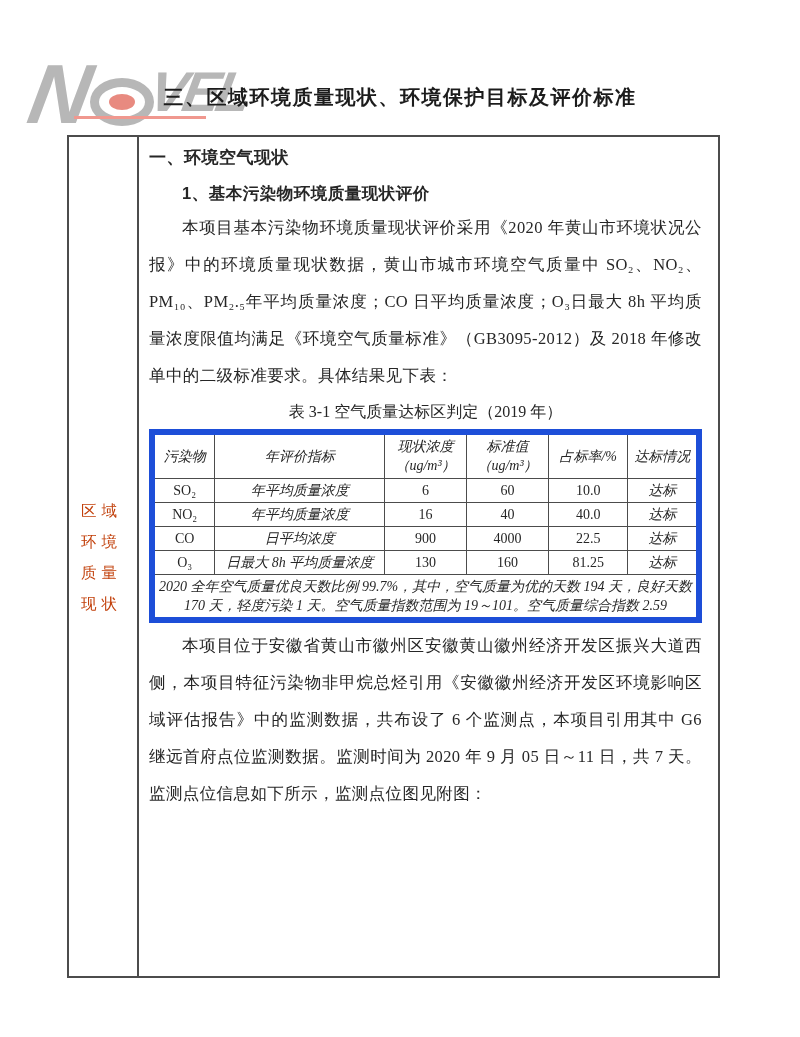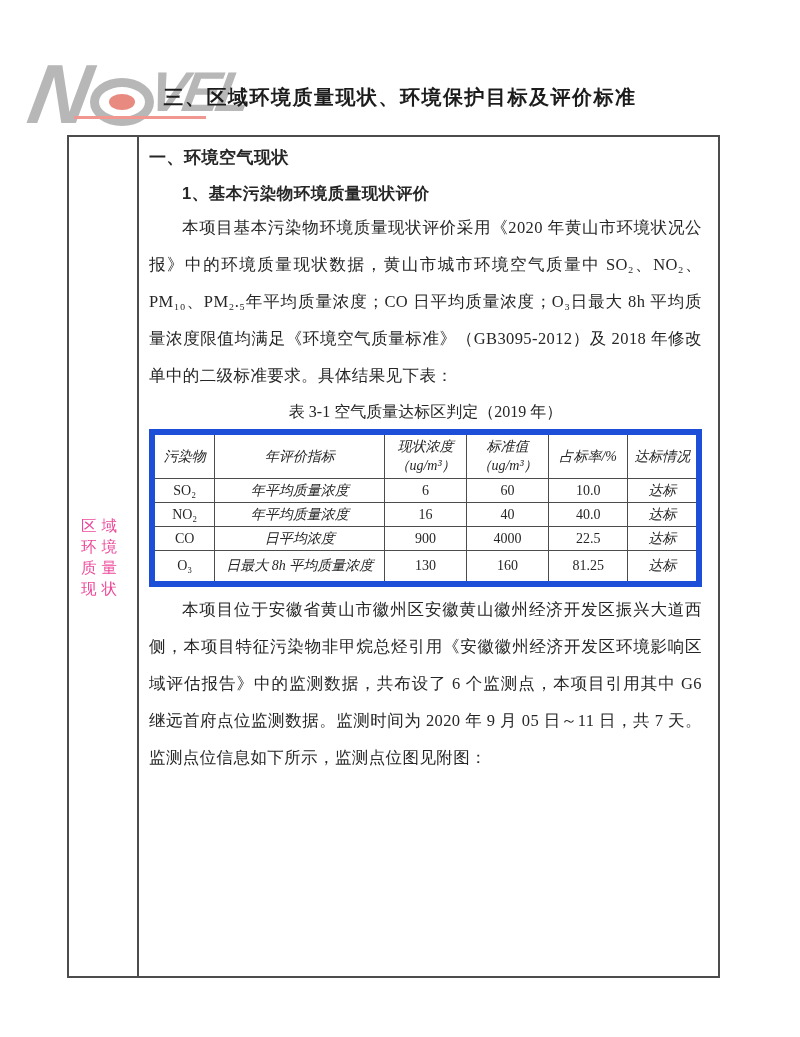--- a/index.html
+++ b/index.html
@@ -43,22 +43,22 @@
   
   .frame{
     position:absolute;left:67px;top:135px;width:653px;height:843px;
     border:2px solid #4c4c4c;display:flex;background:#fff;box-sizing:border-box;
   }
   .side{
     width:70px;border-right:2px solid #4c4c4c;flex:0 0 70px;
     display:flex;align-items:center;justify-content:center;box-sizing:border-box;
   }
   .side-label{
-    width:44px;font-size:15.5px;line-height:21px;letter-spacing:5px;
-    word-break:break-all;color:#ec4899;
+    width:44px;font-size:15.5px;line-height:31px;letter-spacing:5px;
+    word-break:break-all;color:#c2410c;
   }
   .content{flex:1;padding:4px 16px 0 10px;overflow:hidden;}
   
   .h1{
     font-family:"Liberation Sans","DejaVu Sans",sans-serif;
     font-weight:700;font-size:17px;line-height:26px;margin-top:4px;letter-spacing:.5px;
   }
   .h2{
     font-family:"Liberation Sans","DejaVu Sans",sans-serif;
     font-weight:700;font-size:16.5px;line-height:24px;margin-top:10px;
@@ -158,17 +158,20 @@
             <td class="c-status">达标</td>
           </tr>
           <tr class="data">
             <td class="c-pol">O₃</td>
             <td class="c-ind">日最大 8h 平均质量浓度</td>
             <td class="c-num">130</td>
             <td class="c-num">160</td>
             <td class="c-num">81.25</td>
             <td class="c-status">达标</td>
           </tr>
+          <tr>
+            <td colspan="6" class="note-cell">2020 全年空气质量优良天数比例 99.7%，其中，空气质量为优的天数 194 天，良好天数 170 天，轻度污染 1 天。空气质量指数范围为 19～101。空气质量综合指数 2.59</td>
+          </tr>
         </tbody>
     </table>
     <p class="para">本项目位于安徽省黄山市徽州区安徽黄山徽州经济开发区振兴大道西侧，本项目特征污染物非甲烷总烃引用《安徽徽州经济开发区环境影响区域评估报告》中的监测数据，共布设了 6 个监测点，本项目引用其中 G6 继远首府点位监测数据。监测时间为 2020 年 9 月 05 日～11 日，共 7 天。监测点位信息如下所示，监测点位图见附图：</p>
   </div>
 </div>
 
 </body></html>

